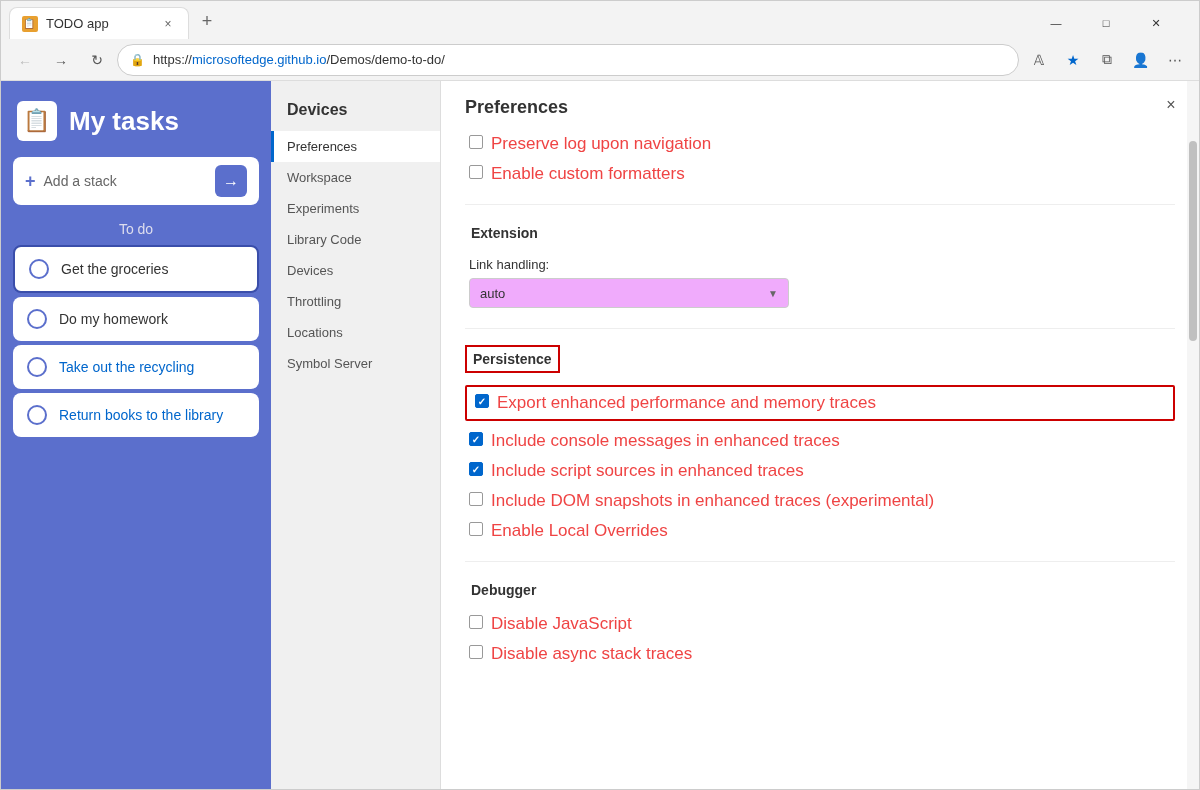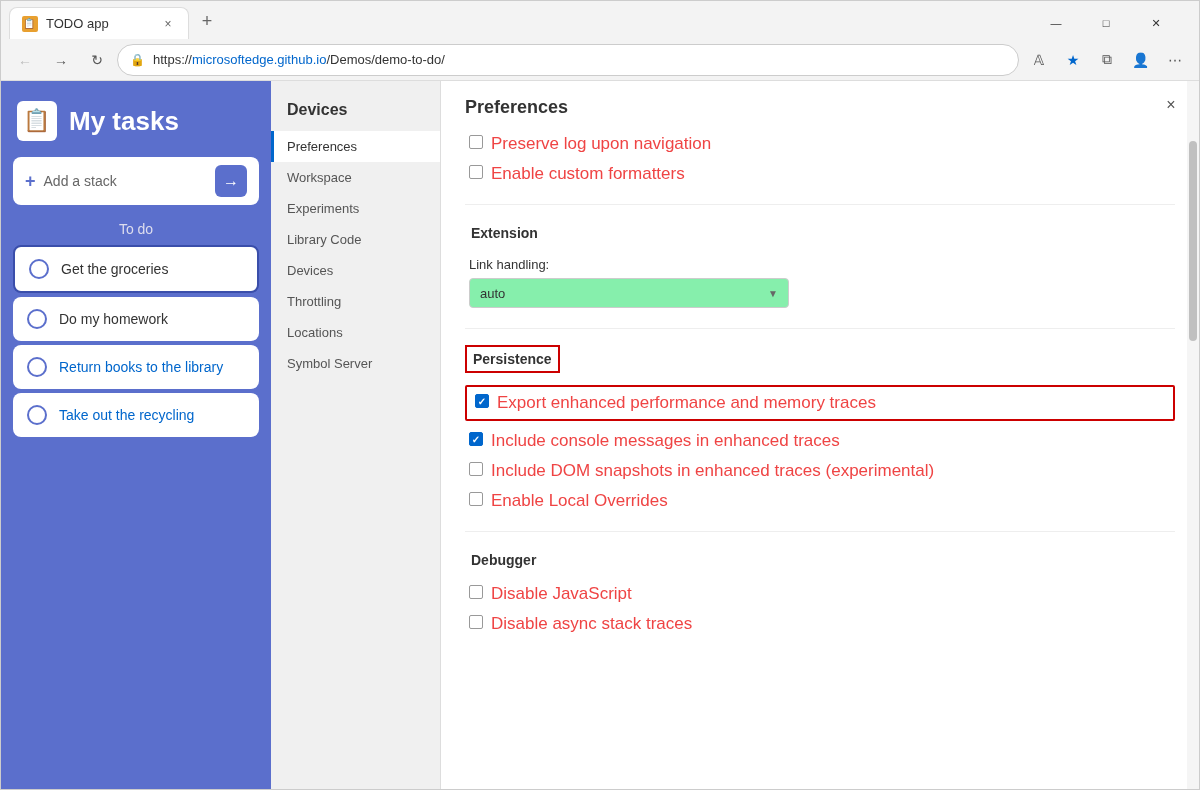--- a/index.html
+++ b/index.html
@@ -67,21 +67,21 @@
 
     .checkbox-row { display: flex; align-items: flex-start; gap: 8px; margin-bottom: 10px; padding: 0 4px; }
     .checkbox-row.highlighted { border: 2px solid #cc0000; padding: 6px 8px; border-radius: 2px; }
     .cb { width: 14px; height: 14px; border: 1px solid #999; border-radius: 2px; flex-shrink: 0; margin-top: 1px; display: flex; align-items: center; justify-content: center; background: #fff; }
     .cb.checked { background: #0066cc; border-color: #0066cc; }
     .cb.checked::after { content: '✓'; color: #fff; font-size: 10px; font-weight: bold; }
     .cb-label { font-size: 17px; color: #ef4444; }
 
     .select-row { margin-bottom: 16px; padding: 0 4px; }
     .select-label { font-size: 13px; color: #333; margin-bottom: 6px; }
-    .select-box { width: 320px; height: 30px; border: 1px solid #ccc; border-radius: 4px; background: #86efac; display: flex; align-items: center; padding: 0 10px; justify-content: space-between; cursor: pointer; }
+    .select-box { width: 320px; height: 30px; border: 1px solid #ccc; border-radius: 4px; background: #f0abfc; display: flex; align-items: center; padding: 0 10px; justify-content: space-between; cursor: pointer; }
     .select-value { font-size: 13px; color: #333; }
     .select-arrow { color: #666; font-size: 10px; }
 
     .divider { border: none; border-top: 1px solid #eee; margin: 16px 0; }
 
     .scrollbar-track { position: absolute; right: 0; top: 0; bottom: 0; width: 12px; background: #f5f5f5; }
     .scrollbar-thumb { position: absolute; right: 2px; top: 60px; width: 8px; height: 200px; background: #c0c0c0; border-radius: 4px; }
   </style>
 </head>
 <body>
@@ -138,25 +138,25 @@
         <div class="task-item active">
           <div class="task-circle"></div>
           <span class="task-text">Get the groceries</span>
         </div>
         <div class="task-item">
           <div class="task-circle"></div>
           <span class="task-text">Do my homework</span>
         </div>
         <div class="task-item">
           <div class="task-circle"></div>
+          <span class="task-text link-style">Take out the recycling</span>
+        </div>
+        <div class="task-item">
+          <div class="task-circle"></div>
           <span class="task-text link-style">Return books to the library</span>
-        </div>
-        <div class="task-item">
-          <div class="task-circle"></div>
-          <span class="task-text link-style">Take out the recycling</span>
         </div>
       </div>
     </div>
 
     <div class="devtools-panel">
 
       <div class="settings-sidebar">
         <div class="settings-title">Devices</div>
         <div class="settings-item active">Preferences</div>
         <div class="settings-item">Workspace</div>
@@ -203,20 +203,24 @@
           <div style="">
             <div class="checkbox-row highlighted">
               <div class="cb checked"></div>
               <span class="cb-label">Export enhanced performance and memory traces</span>
             </div>
             <div class="checkbox-row">
               <div class="cb checked"></div>
               <span class="cb-label">Include console messages in enhanced traces</span>
             </div>
             <div class="checkbox-row">
+              <div class="cb checked"></div>
+              <span class="cb-label">Include script sources in enhanced traces</span>
+            </div>
+            <div class="checkbox-row">
               <div class="cb"></div>
               <span class="cb-label">Include DOM snapshots in enhanced traces (experimental)</span>
             </div>
             <div class="checkbox-row">
               <div class="cb"></div>
               <span class="cb-label">Enable Local Overrides</span>
             </div>
           </div>
         </div>
 

